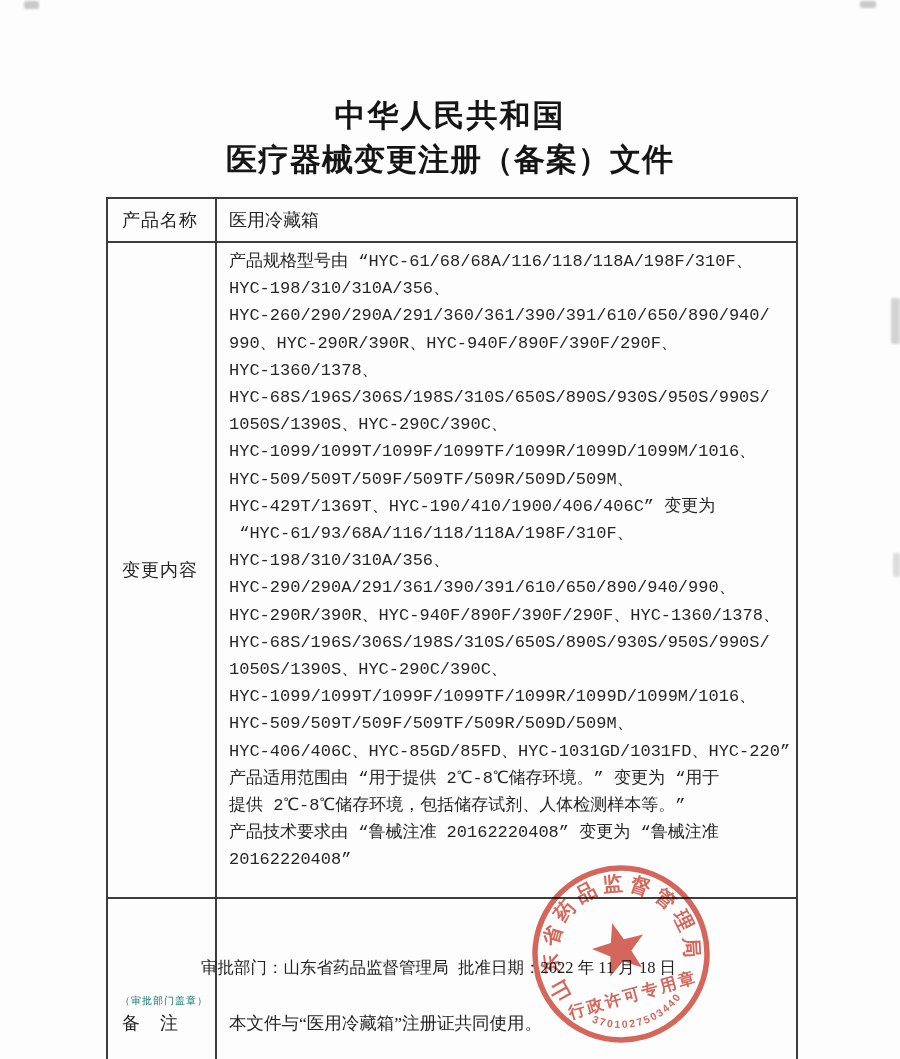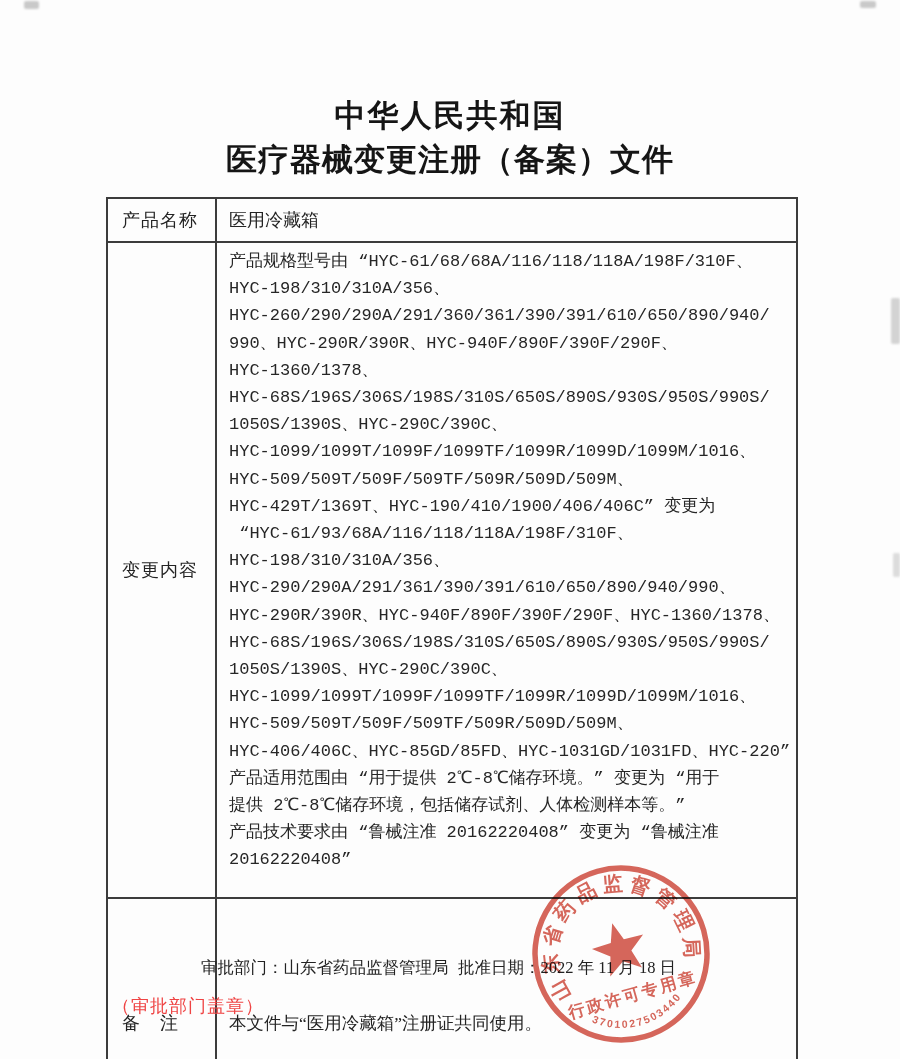--- a/index.html
+++ b/index.html
@@ -49,21 +49,21 @@
   .row-note{flex:1;}
   .row-note .cell-value{font-size:17.5px;}
   .content-line{
     font-family:"Liberation Mono","DejaVu Sans Mono",monospace;
     font-size:17px;line-height:27.2px;white-space:pre;color:#262626;
   }
 
   
   .footer-dept{position:absolute;left:155px;top:957px;font-size:16.5px;color:#222;margin-left:46px;}
   .footer-date{position:absolute;left:458px;top:957px;font-size:16.5px;color:#222;text-align:right;}
-  .footer-sealnote{position:absolute;left:112px;top:994px;font-size:18px;color:#ef4444;letter-spacing:1px;}
+  .footer-sealnote{position:absolute;left:120px;top:994px;font-size:10px;color:#0f766e;letter-spacing:1px;}
 
   
   .seal{
     position:absolute;left:521px;top:854px;width:200px;height:200px;
     transform:rotate(-16deg);
     opacity:0.84;
     mix-blend-mode:multiply;
     pointer-events:none;
   }
   .seal text{fill:#cf4a3c;}

